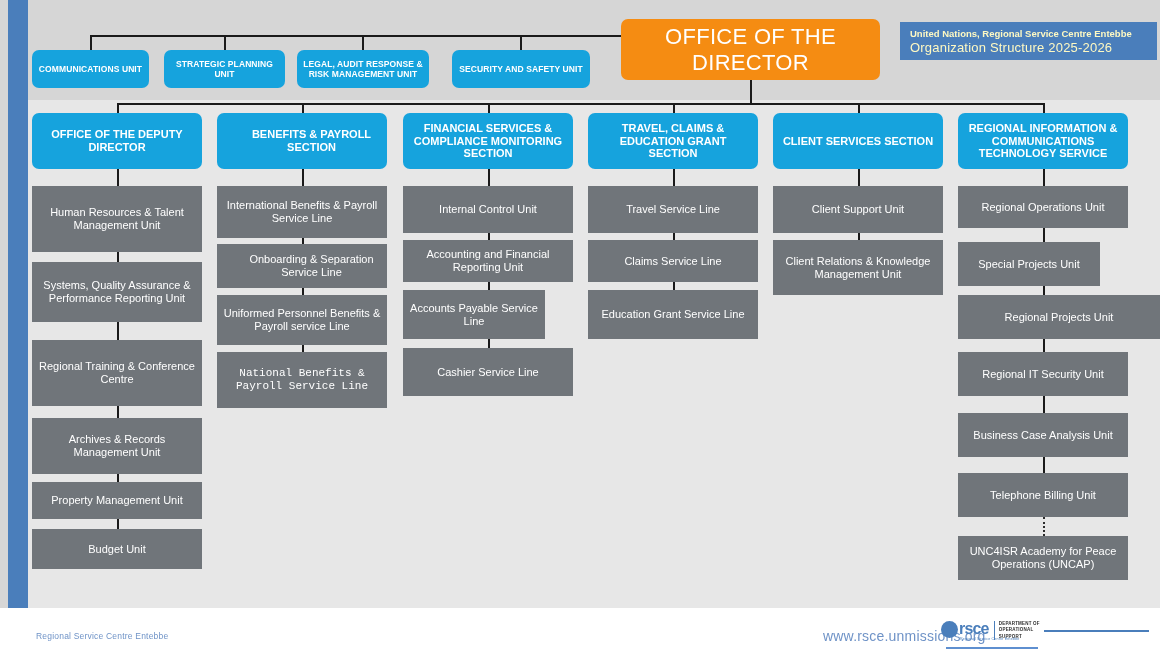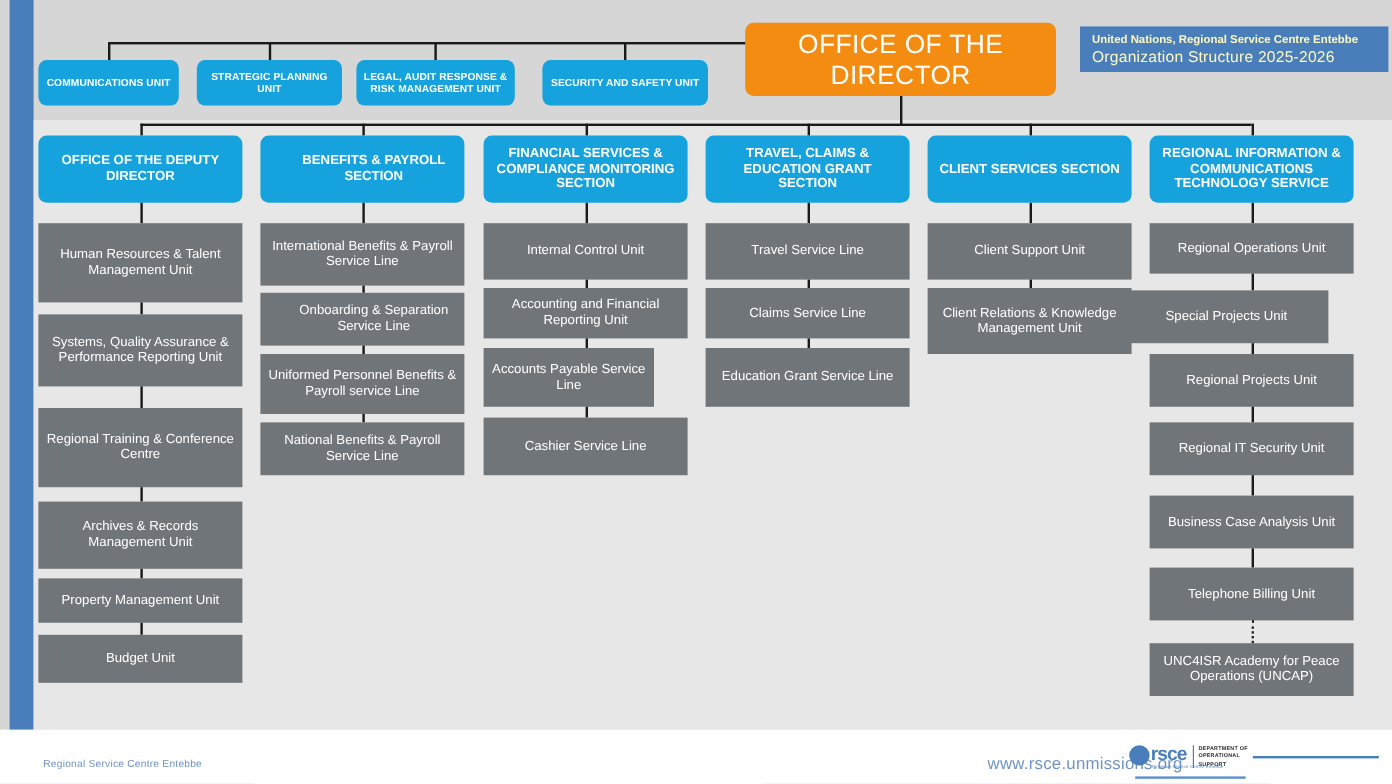--- a/index.html
+++ b/index.html
@@ -279,21 +279,21 @@
   </div>
   <div class="ln ln-v" style="left:302px; top:238px; height:6px;"></div>
   <div class="box unit-box" style="left:217px; top:244px; width:170px; height:44px;padding-left:25px;">
     <span>Onboarding &amp; Separation Service Line</span>
   </div>
   <div class="ln ln-v" style="left:302px; top:288px; height:7px;"></div>
   <div class="box unit-box" style="left:217px; top:295px; width:170px; height:50px;">
     <span>Uniformed Personnel Benefits &amp; Payroll service Line</span>
   </div>
   <div class="ln ln-v" style="left:302px; top:345px; height:7px;"></div>
-  <div class="box unit-box" style="left:217px; top:352px; width:170px; height:44px;">
+  <div class="box unit-box" style="left:217px; top:352px; width:170px; height:56px;font-family:Liberation Mono, monospace;">
     <span>National Benefits &amp; Payroll Service Line</span>
   </div>
 
   <div class="ln ln-v" style="left:488px; top:169px; height:17px;"></div>
   <div class="box unit-box" style="left:403px; top:186px; width:170px; height:47px;">
     <span>Internal Control Unit</span>
   </div>
   <div class="ln ln-v" style="left:488px; top:233px; height:7px;"></div>
   <div class="box unit-box" style="left:403px; top:240px; width:170px; height:42px;">
     <span>Accounting and Financial Reporting Unit</span>
@@ -327,25 +327,25 @@
   <div class="ln ln-v" style="left:858px; top:233px; height:7px;"></div>
   <div class="box unit-box" style="left:773px; top:240px; width:170px; height:55px;">
     <span>Client Relations &amp; Knowledge Management Unit</span>
   </div>
 
   <div class="ln ln-v" style="left:1043px; top:169px; height:17px;"></div>
   <div class="box unit-box" style="left:958px; top:186px; width:170px; height:42px;">
     <span>Regional Operations Unit</span>
   </div>
   <div class="ln ln-v" style="left:1043px; top:228px; height:14px;"></div>
-  <div class="box unit-box" style="left:937px; top:242px; width:170px; height:44px;">
+  <div class="box unit-box" style="left:958px; top:242px; width:142px; height:44px;">
     <span>Special Projects Unit</span>
   </div>
   <div class="ln ln-v" style="left:1043px; top:286px; height:9px;"></div>
-  <div class="box unit-box" style="left:958px; top:295px; width:170px; height:44px;">
+  <div class="box unit-box" style="left:958px; top:295px; width:202px; height:44px;">
     <span>Regional Projects Unit</span>
   </div>
   <div class="ln ln-v" style="left:1043px; top:339px; height:13px;"></div>
   <div class="box unit-box" style="left:958px; top:352px; width:170px; height:44px;">
     <span>Regional IT Security Unit</span>
   </div>
   <div class="ln ln-v" style="left:1043px; top:396px; height:17px;"></div>
   <div class="box unit-box" style="left:958px; top:413px; width:170px; height:44px;">
     <span>Business Case Analysis Unit</span>
   </div>

